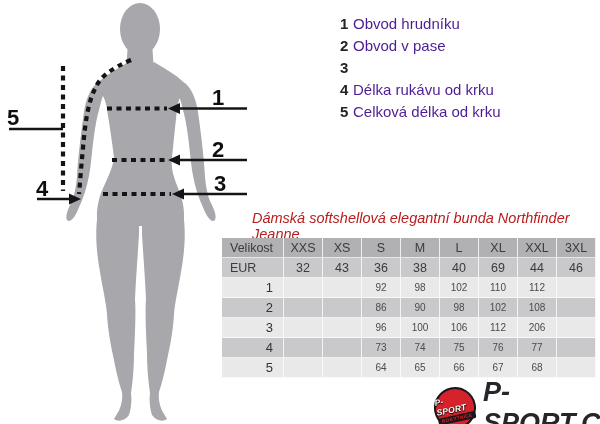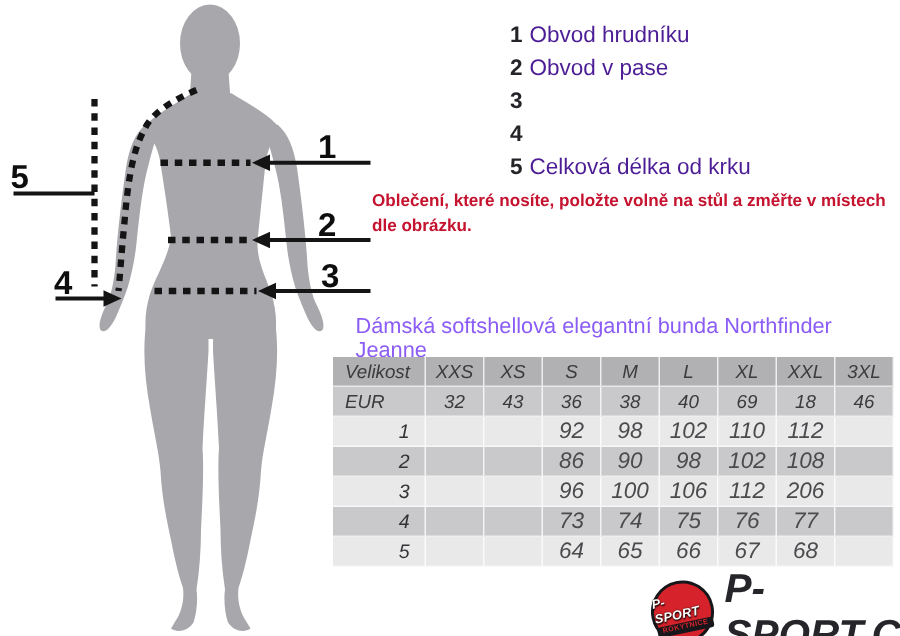--- a/index.html
+++ b/index.html
@@ -9,33 +9,33 @@
   .figure-svg{position:absolute;left:0;top:0;}
   
   .legend{position:absolute;left:340px;top:13px;}
   .legend-row{display:flex;align-items:baseline;height:22px;line-height:22px;}
   .legend-num{font-weight:bold;color:#242428;font-size:15px;width:13px;}
   .legend-label{color:#4c1d95;font-size:15px;}
   
   .notice{position:absolute;left:248px;top:126px;width:352px;color:#c5122e;
           font-size:11.4px;font-weight:bold;line-height:17px;}
   
-  .product-title{position:absolute;left:237px;top:210px;font-size:14.5px;color:#8b5cf6;}
-  
-  .size-table{position:absolute;left:222px;top:238px;width:374px;font-style:italic;}
+  .product-title{position:absolute;left:252px;top:210px;font-size:14.5px;color:#b91c1c;font-style:italic;}
+  
+  .size-table{position:absolute;left:222px;top:238px;width:374px;}
   .tr{display:grid;grid-template-columns:62px repeat(8,39px);height:20px;}
   .tr>div{line-height:20px;text-align:center;border-right:1px solid rgba(255,255,255,.8);
           border-bottom:1px solid rgba(255,255,255,.7);overflow:hidden;}
   .thead>div{background:#b1b1b3;color:#3b3b3e;font-size:12.5px;}
   .eur>div{background:#c9c9cb;color:#3b3b3e;font-size:12.5px;}
   .row-light>div{background:#e9e9ea;}
   .row-dark>div{background:#c9c9cb;}
   .cell-first{text-align:left !important;padding-left:8px;}
   .row-label{text-align:right !important;padding-right:10px;font-size:13px;color:#333336;}
-  .val{font-size:15px;color:#4b4b4e;}
+  .val{font-size:10px;color:#4b4b4e;}
   .big{font-size:15px;color:#1d1d1f;}
   
   .logo{position:absolute;left:434px;top:377px;display:flex;align-items:center;cursor:pointer;}
   .badge{width:42px;height:42px;border-radius:50%;background:#d6232b;border:2.5px solid #17171b;
          display:flex;flex-direction:column;align-items:center;justify-content:center;
          transform:rotate(-12deg);box-sizing:border-box;}
   .badge-top{color:#fff;font-size:8.5px;font-weight:800;font-style:italic;letter-spacing:.2px;
              text-shadow:0 0 1px #000,0 1px 1px #000;}
   .badge-bottom{background:#17171b;color:#d6232b;font-size:4.8px;font-weight:bold;
                 padding:1px 4px;border-radius:2px;margin-top:1px;letter-spacing:.3px;}
@@ -113,29 +113,29 @@
     </div>
     <div class="legend-row">
       <span class="legend-num">2</span>
       <span class="legend-label">Obvod v pase</span>
     </div>
     <div class="legend-row">
       <span class="legend-num">3</span>
     </div>
     <div class="legend-row">
       <span class="legend-num">4</span>
+      <span class="legend-label">Délka rukávu od krku</span>
     </div>
     <div class="legend-row">
       <span class="legend-num">5</span>
       <span class="legend-label">Celková délka od krku</span>
     </div>
   </div>
 
   <div class="notice">
-    <div>Oblečení, které nosíte, položte volně na stůl a změřte v místech dle obrázku.</div>
   </div>
 
   <div class="product-title">Dámská softshellová elegantní bunda Northfinder Jeanne</div>
 
   <div class="size-table">
     <div class="tr thead">
       <div class="cell-first">Velikost</div>
       <div>XXS</div>
       <div>XS</div>
       <div>S</div>
@@ -146,21 +146,21 @@
       <div>3XL</div>
     </div>
     <div class="tr eur">
       <div class="cell-first">EUR</div>
       <div>32</div>
       <div>43</div>
       <div>36</div>
       <div>38</div>
       <div>40</div>
       <div class="big">69</div>
-      <div>18</div>
+      <div>44</div>
       <div>46</div>
     </div>
     <div class="tr row-light">
       <div class="row-label">1</div>
       <div class="val"></div>
       <div class="val"></div>
       <div class="val">92</div>
       <div class="val">98</div>
       <div class="val">102</div>
       <div class="val">110</div>

